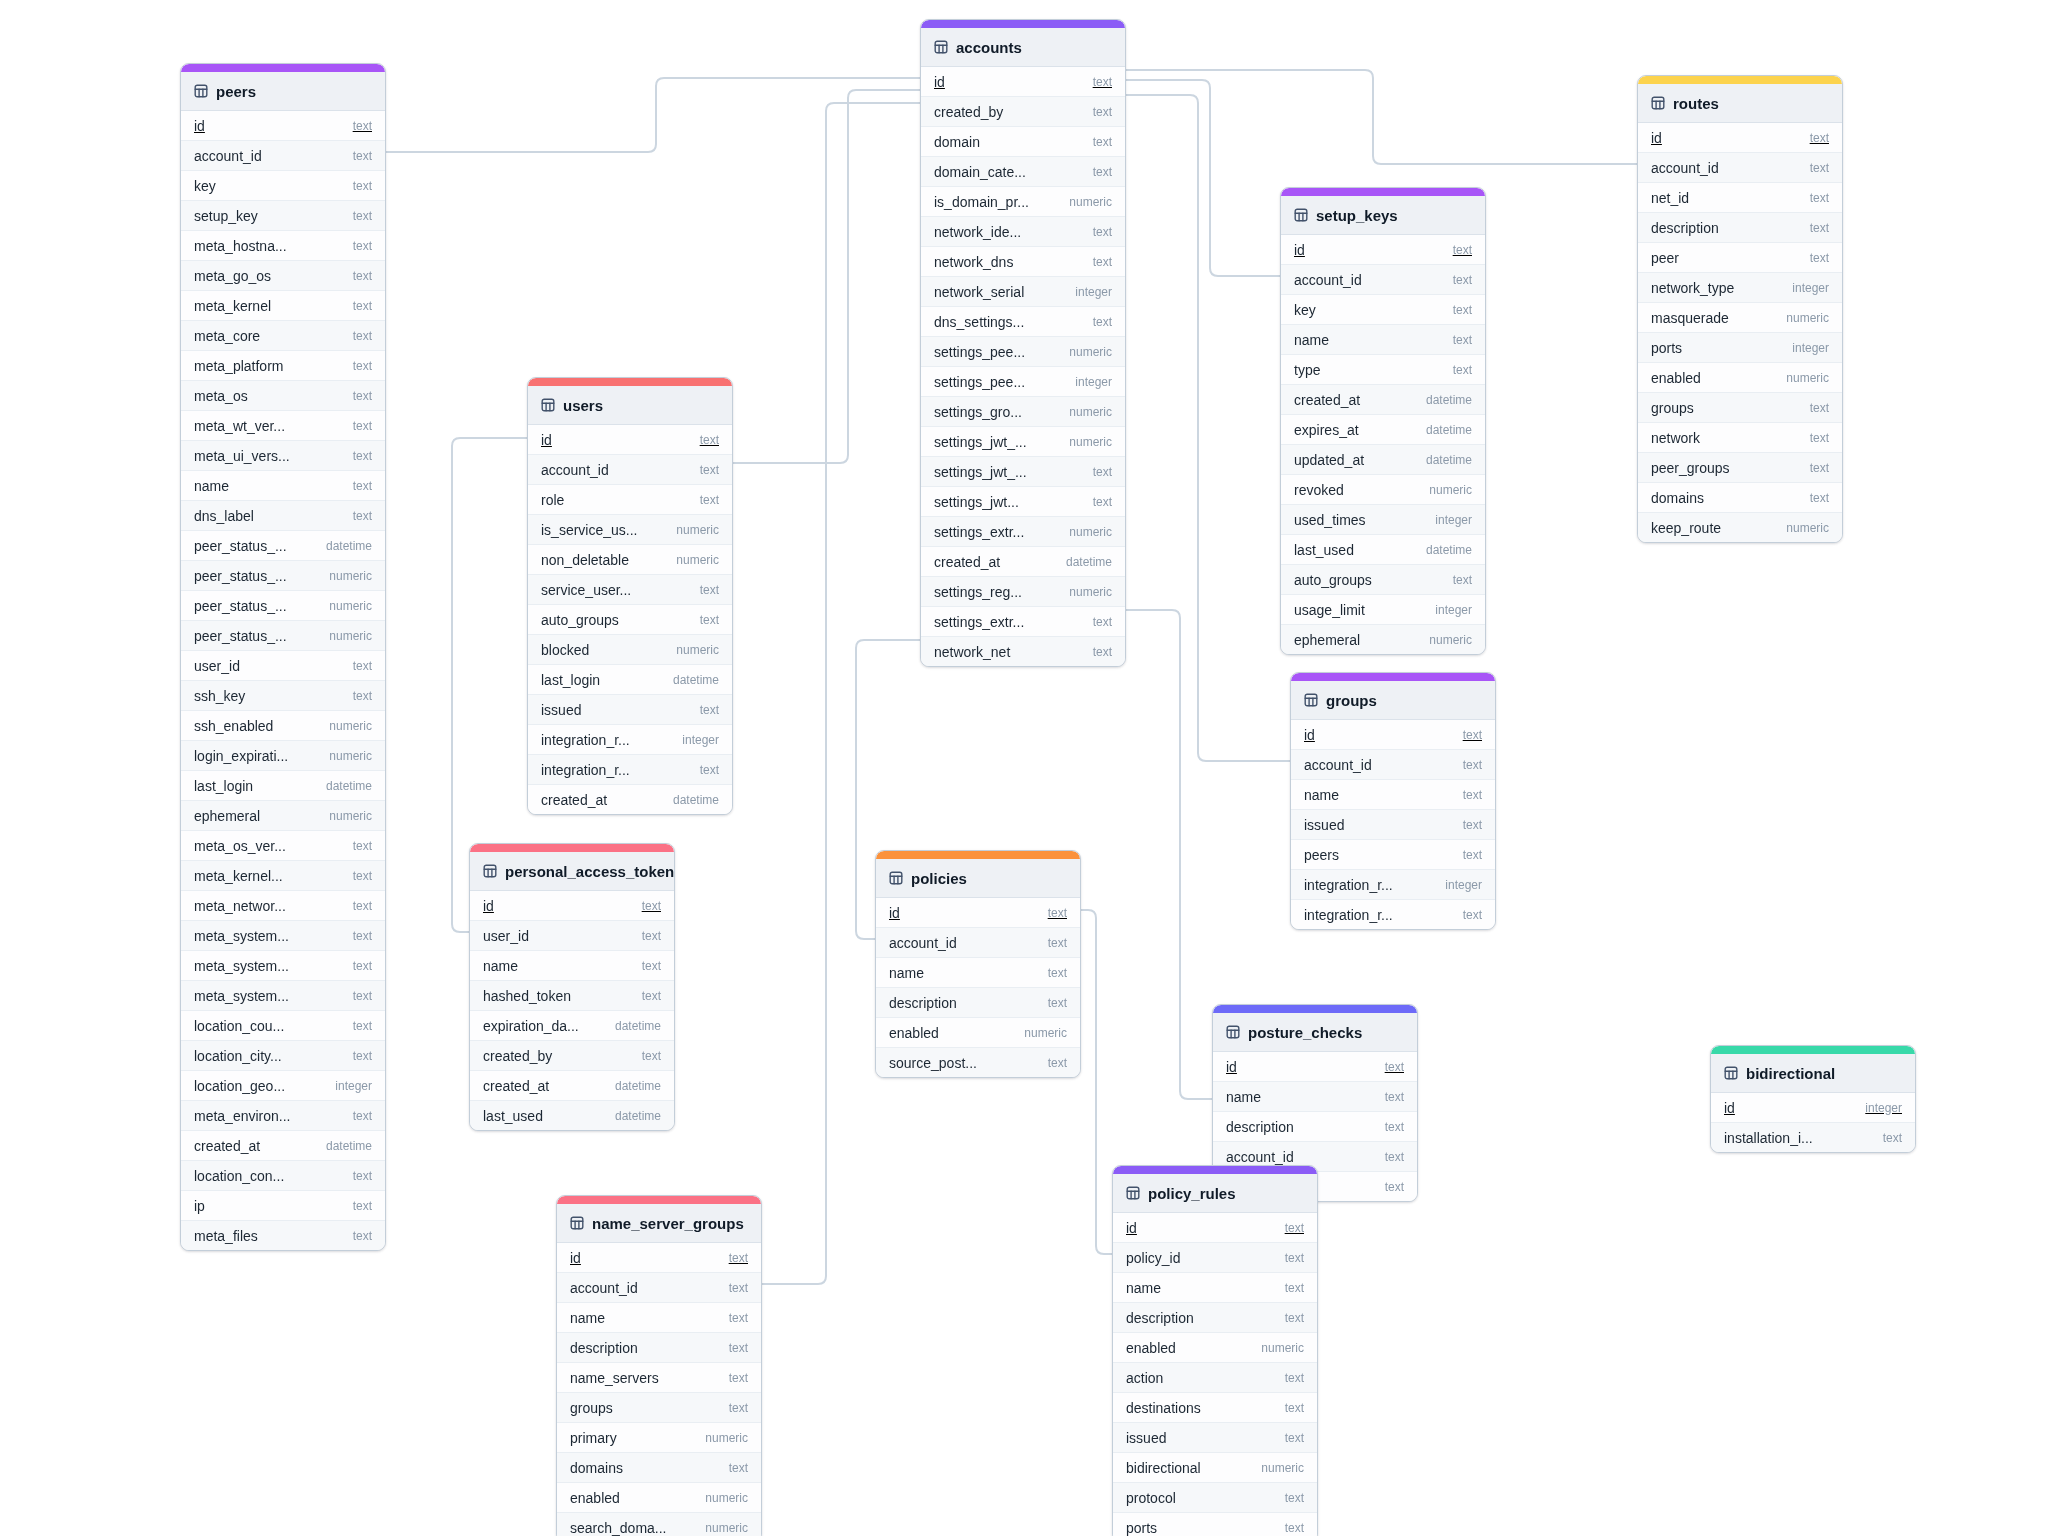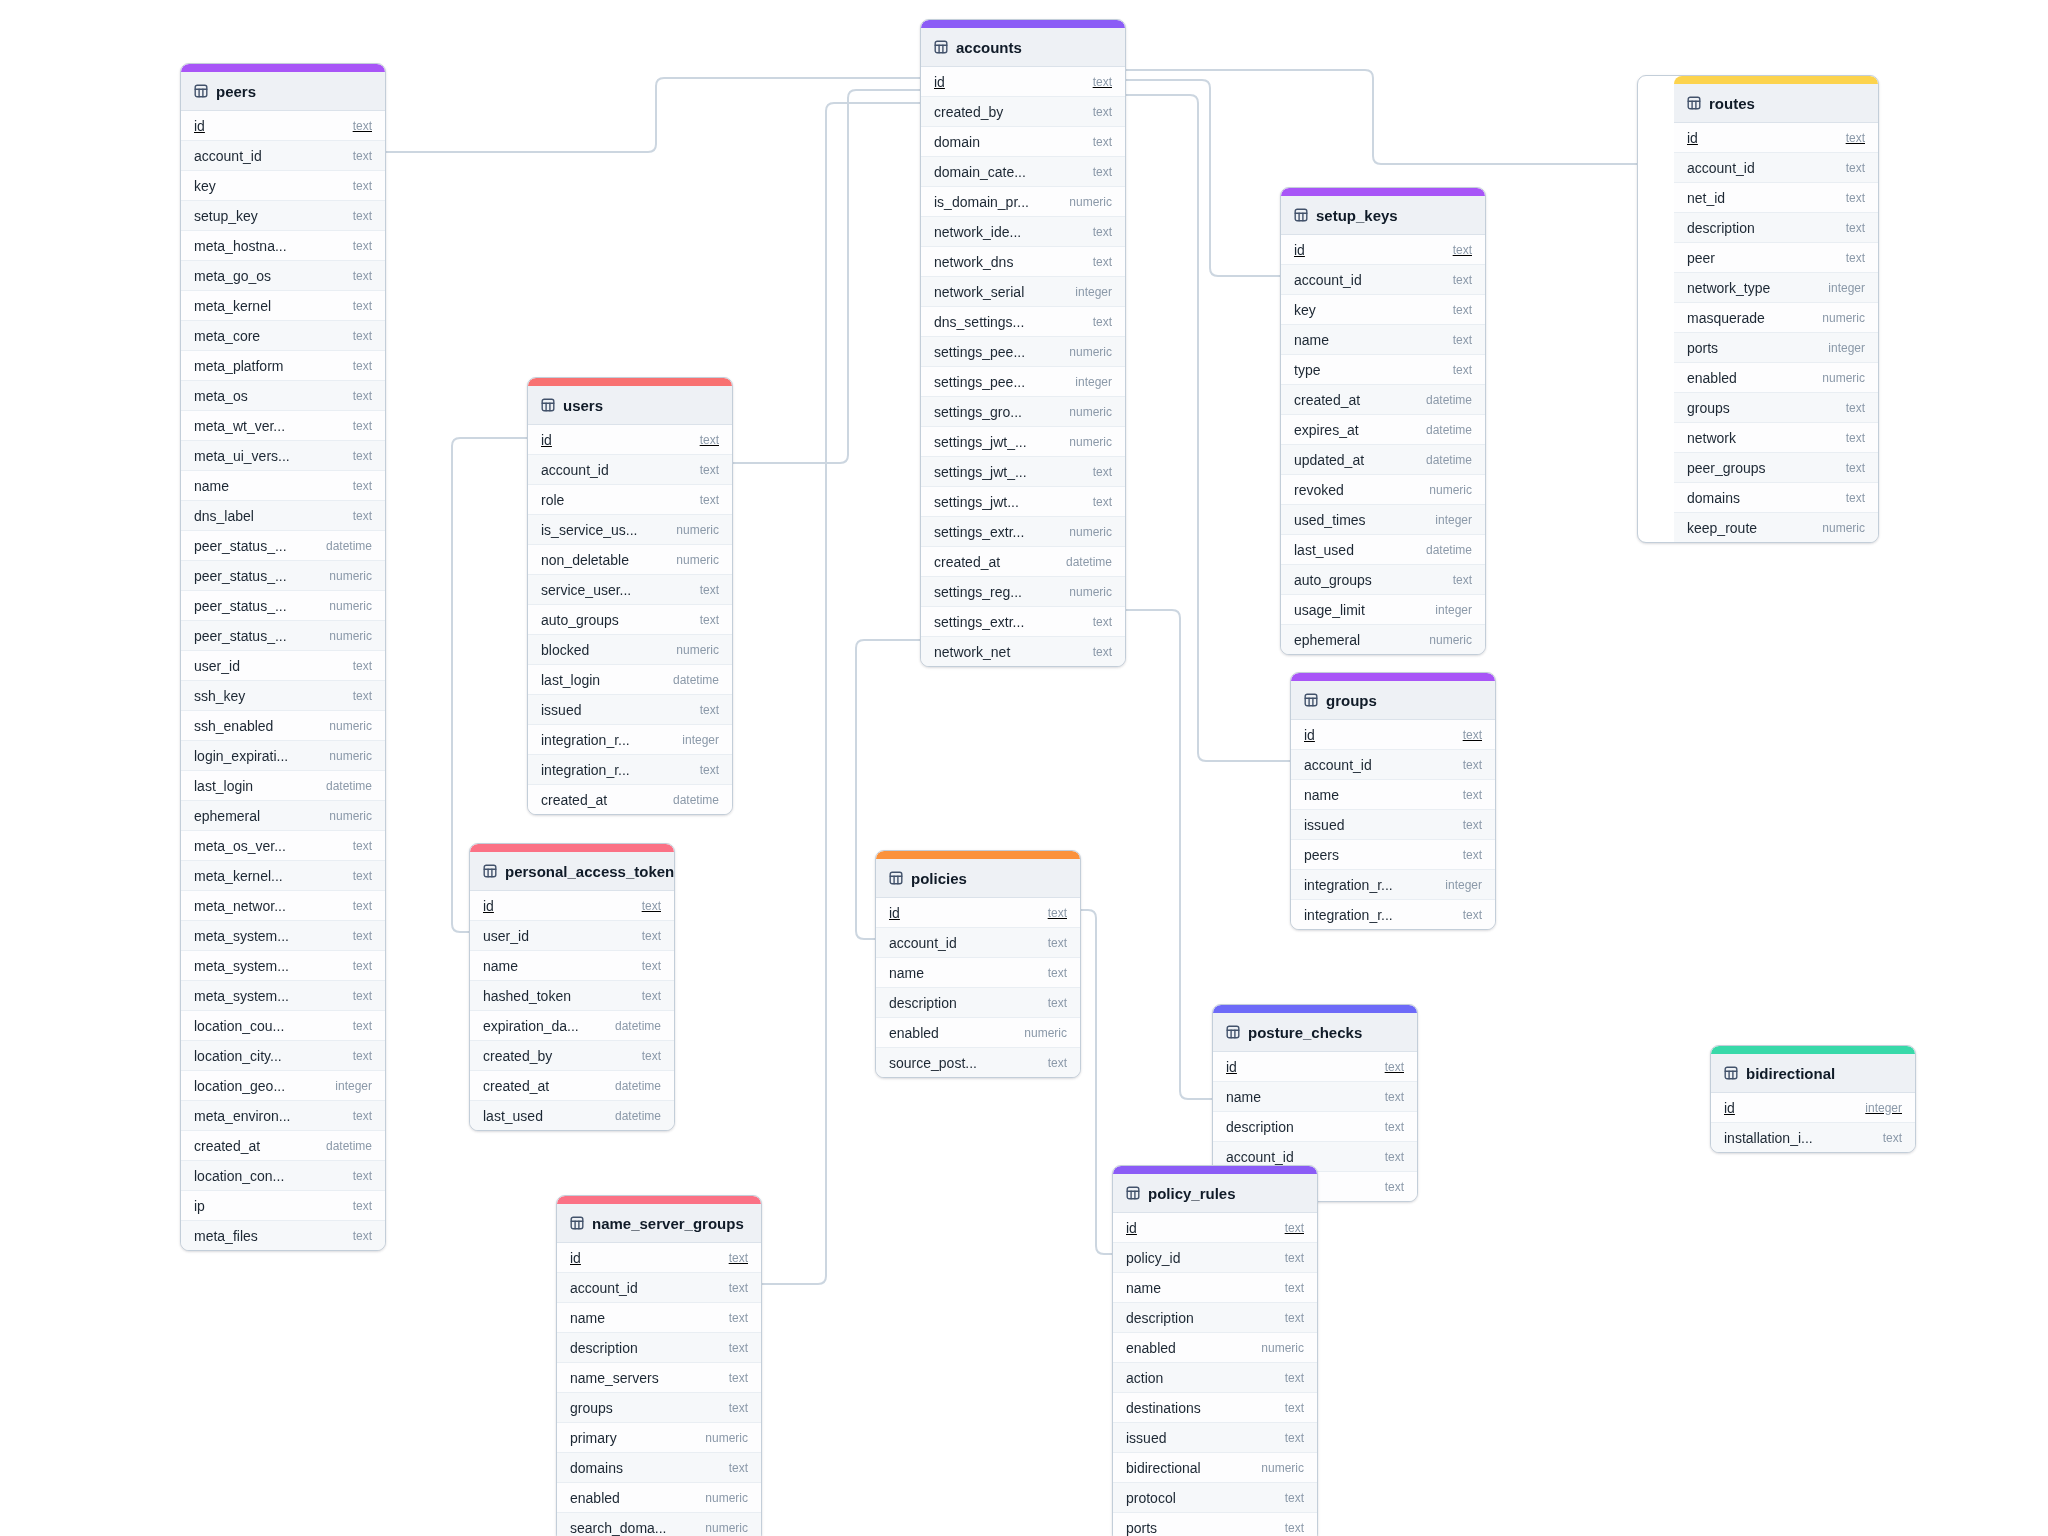--- a/index.html
+++ b/index.html
@@ -560,21 +560,21 @@
           <div class="row">
             <span class="fname">usage_limit</span>
             <span class="ftype">integer</span>
           </div>
           <div class="row">
             <span class="fname">ephemeral</span>
             <span class="ftype">numeric</span>
           </div>
         </div>
       </div>
-      <div class="table-card" style="left: 1637px; top: 75px; width: 204px; padding-left: 36px;">
+      <div class="table-card" style="left: 1637px; top: 75px; width: 204px;">
         <div class="accent" style="background: rgb(252, 211, 77);"></div>
         <div class="thead">
           <span class="ticon">
             <svg width="14" height="14" viewBox="0 0 14 14" fill="none" stroke="#42526b" stroke-width="1.4" stroke-linecap="round">
               <rect x="1.2" y="1.2" width="11.6" height="11.6" rx="2"></rect>
               <line x1="1.2" y1="5.2" x2="12.8" y2="5.2"></line>
               <line x1="5.1" y1="5.2" x2="5.1" y2="12.8"></line>
               <line x1="8.9" y1="5.2" x2="8.9" y2="12.8"></line>
             </svg>
           </span>

